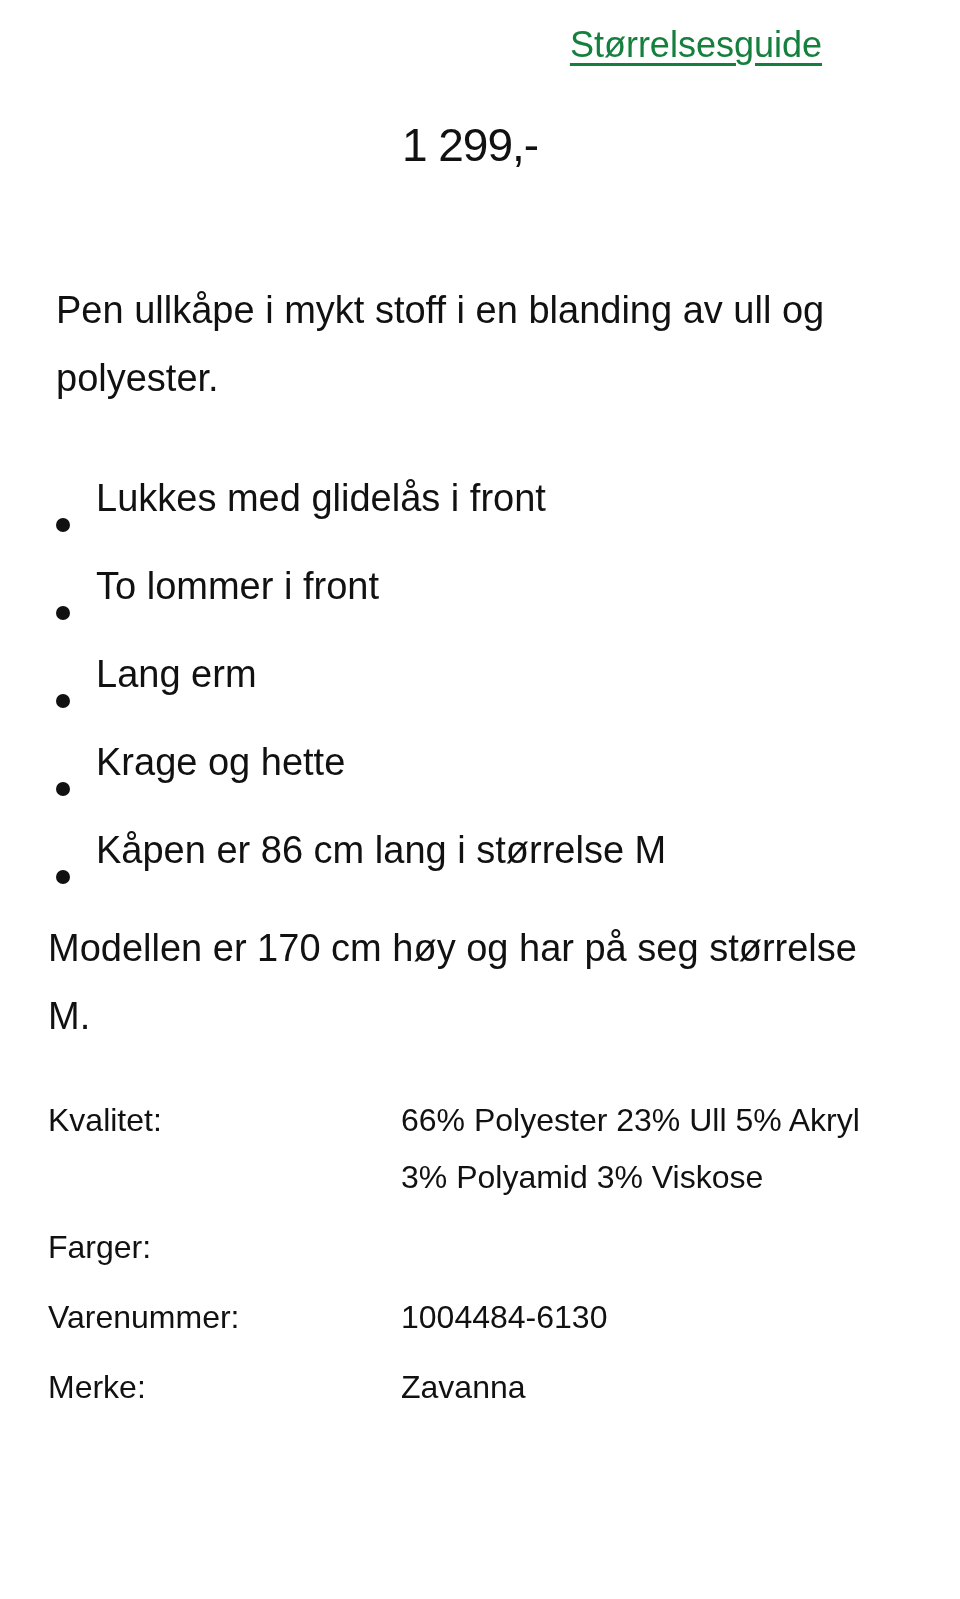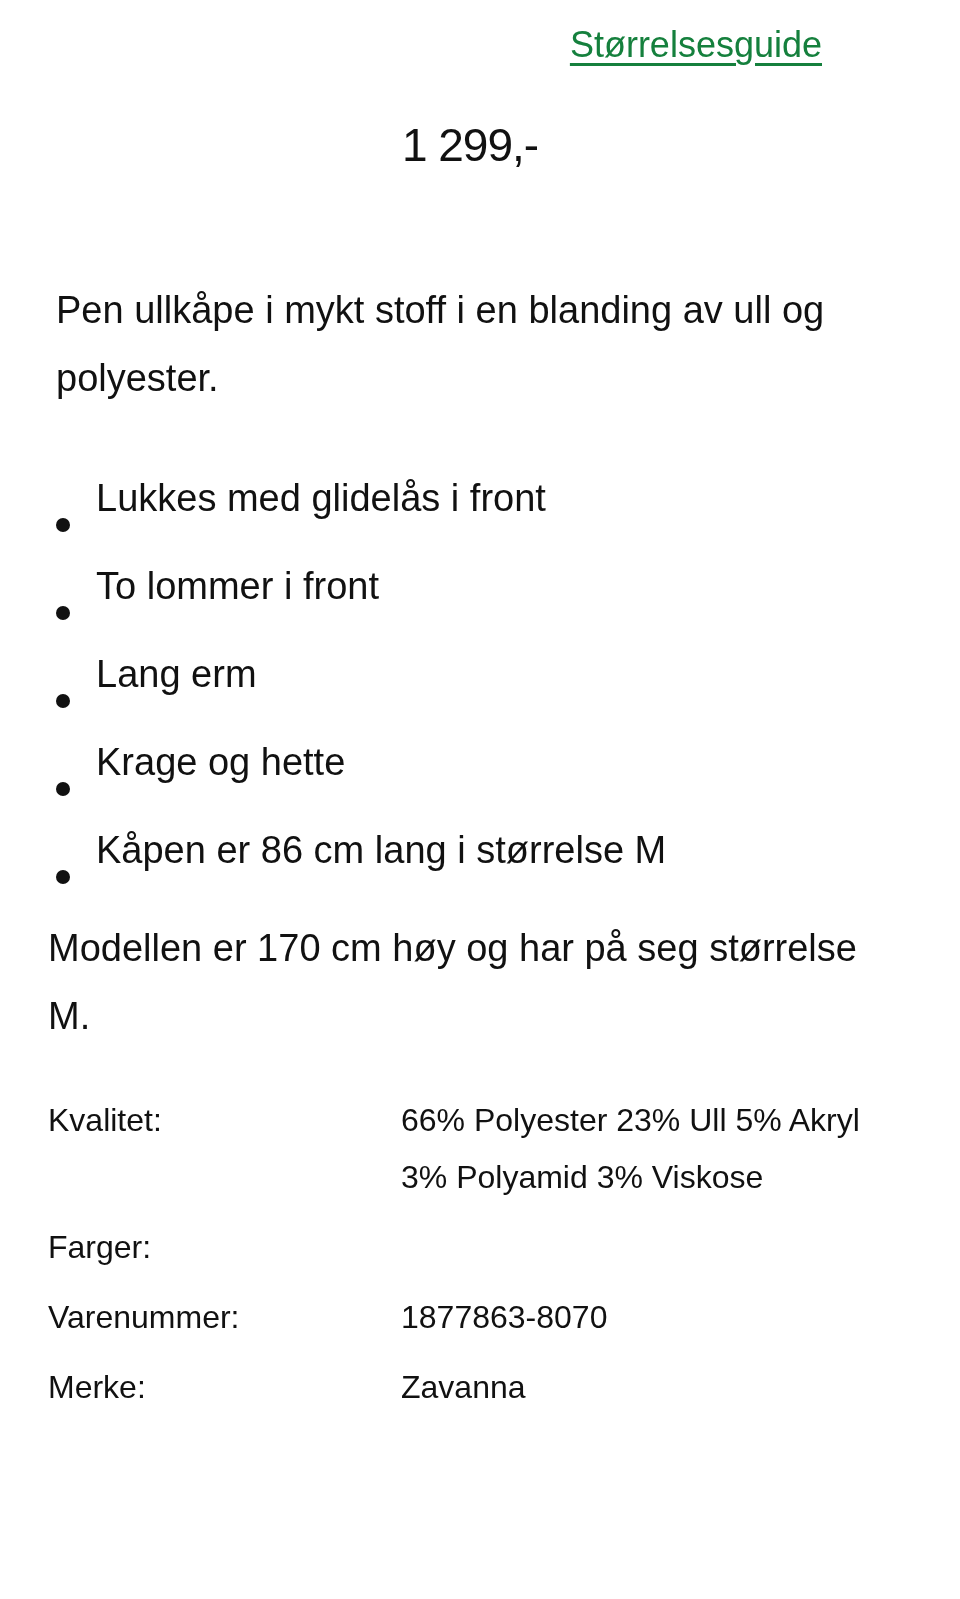--- a/index.html
+++ b/index.html
@@ -79,19 +79,19 @@
 <div class="specs">
   <div class="spec-row">
     <div class="spec-label">Kvalitet:</div>
     <div class="spec-value">66% Polyester 23% Ull 5% Akryl 3% Polyamid 3% Viskose</div>
   </div>
   <div class="spec-row">
     <div class="spec-label">Farger:</div>
   </div>
   <div class="spec-row">
     <div class="spec-label">Varenummer:</div>
-    <div class="spec-value">1877863-8070</div>
+    <div class="spec-value">1004484-6130</div>
   </div>
   <div class="spec-row">
     <div class="spec-label">Merke:</div>
     <div class="spec-value">Zavanna</div>
   </div>
 </div>
 
 </body></html>

